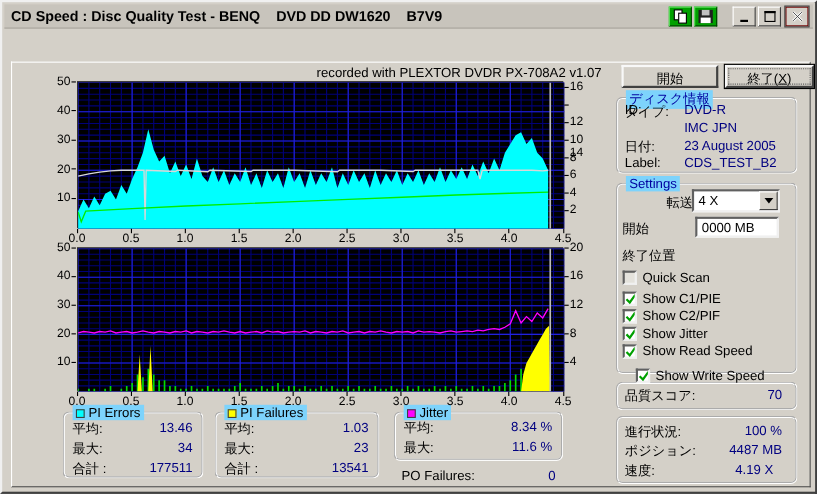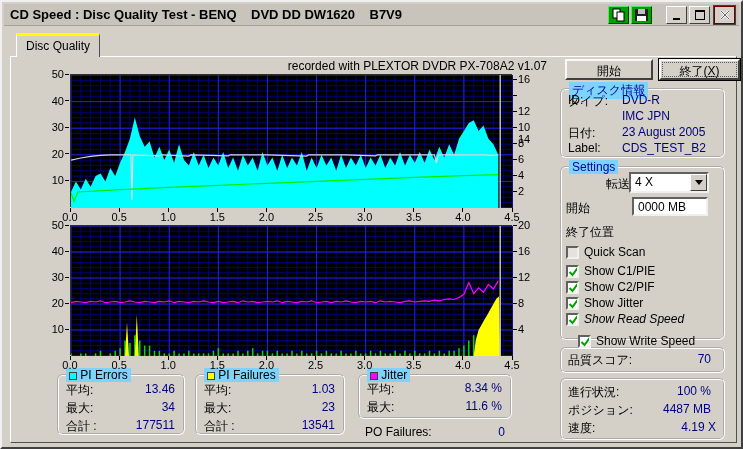--- a/index.html
+++ b/index.html
@@ -89,23 +89,20 @@
         <svg width="12" height="12">
           <line x1="2" y1="2" x2="10" y2="10" stroke="#F8F8F8" stroke-width="2.4"></line>
           <line x1="10" y1="2" x2="2" y2="10" stroke="#F8F8F8" stroke-width="2.4"></line>
           <line x1="2" y1="2" x2="10" y2="10" stroke="#404040" stroke-width="0.8"></line>
           <line x1="10" y1="2" x2="2" y2="10" stroke="#404040" stroke-width="0.8"></line>
         </svg>
       </div>
     </div>
   </div>
 
-  <div class="tab">
-    <span>Disc Quality</span>
-  </div>
   <div class="tabpage"></div>
 
   <div class="recorded">recorded with PLEXTOR DVDR   PX-708A2   v1.07</div>
 
   <div id="chart-layer"></div>
 
   <div class="groupbox" style="left:55px; top:372px; width:128px; height:61px;">
     <div class="gb-title black">
       <span class="legend-sq" id="sq-pie" style="background: rgb(0, 255, 255);"></span>
       <span class="stat-title">PI Errors</span>
@@ -183,21 +180,21 @@
     <div class="lbl" style="left:6px; top:3px;">品質スコア:</div>
     <div class="val right" style="right:12px; top:3px;">70</div>
   </div>
 
   <div class="groupbox" style="left:558px; top:376px; width:165px; height:62px;">
     <div class="lbl" style="left:6px; top:4px;">進行状況:</div>
     <div class="val right" style="right:12px; top:4px;">100 %</div>
     <div class="lbl" style="left:6px; top:22px;">ポジション:</div>
     <div class="val right" style="right:12px; top:22px;">4487 MB</div>
     <div class="lbl" style="left:6px; top:40px;">速度:</div>
-    <div class="val right" style="right:7px; top:40px;">4.19 X</div>
+    <div class="val right" style="right:20px; top:40px;">4.19 X</div>
   </div>
 
 <div class="cbrow" style="left: 564px; top: 243px;">
       <span class="cbbox off"></span>
       <span>Quick Scan</span>
     </div>
     <div class="cbrow" style="left: 564px; top: 262px;">
       <span class="cbbox">
         <svg width="11" height="11">
           <polyline points="1.5,6 4.5,9 9.5,2" fill="none" stroke="#00A000" stroke-width="2"></polyline>
@@ -214,21 +211,21 @@
       <span>Show C2/PIF</span>
     </div>
     <div class="cbrow" style="left: 564px; top: 294px;">
       <span class="cbbox">
         <svg width="11" height="11">
           <polyline points="1.5,6 4.5,9 9.5,2" fill="none" stroke="#00A000" stroke-width="2"></polyline>
         </svg>
       </span>
       <span>Show Jitter</span>
     </div>
-    <div class="cbrow" style="left: 564px; top: 310px; font-style: italic;">
+    <div class="cbrow" style="left: 564px; top: 310px;">
       <span class="cbbox">
         <svg width="11" height="11">
           <polyline points="1.5,6 4.5,9 9.5,2" fill="none" stroke="#00A000" stroke-width="2"></polyline>
         </svg>
       </span>
       <span>Show Read Speed</span>
     </div>
     <div class="cbrow" style="left: 564px; top: 332px; margin-left: 12px;">
       <span class="cbbox">
         <svg width="11" height="11">

